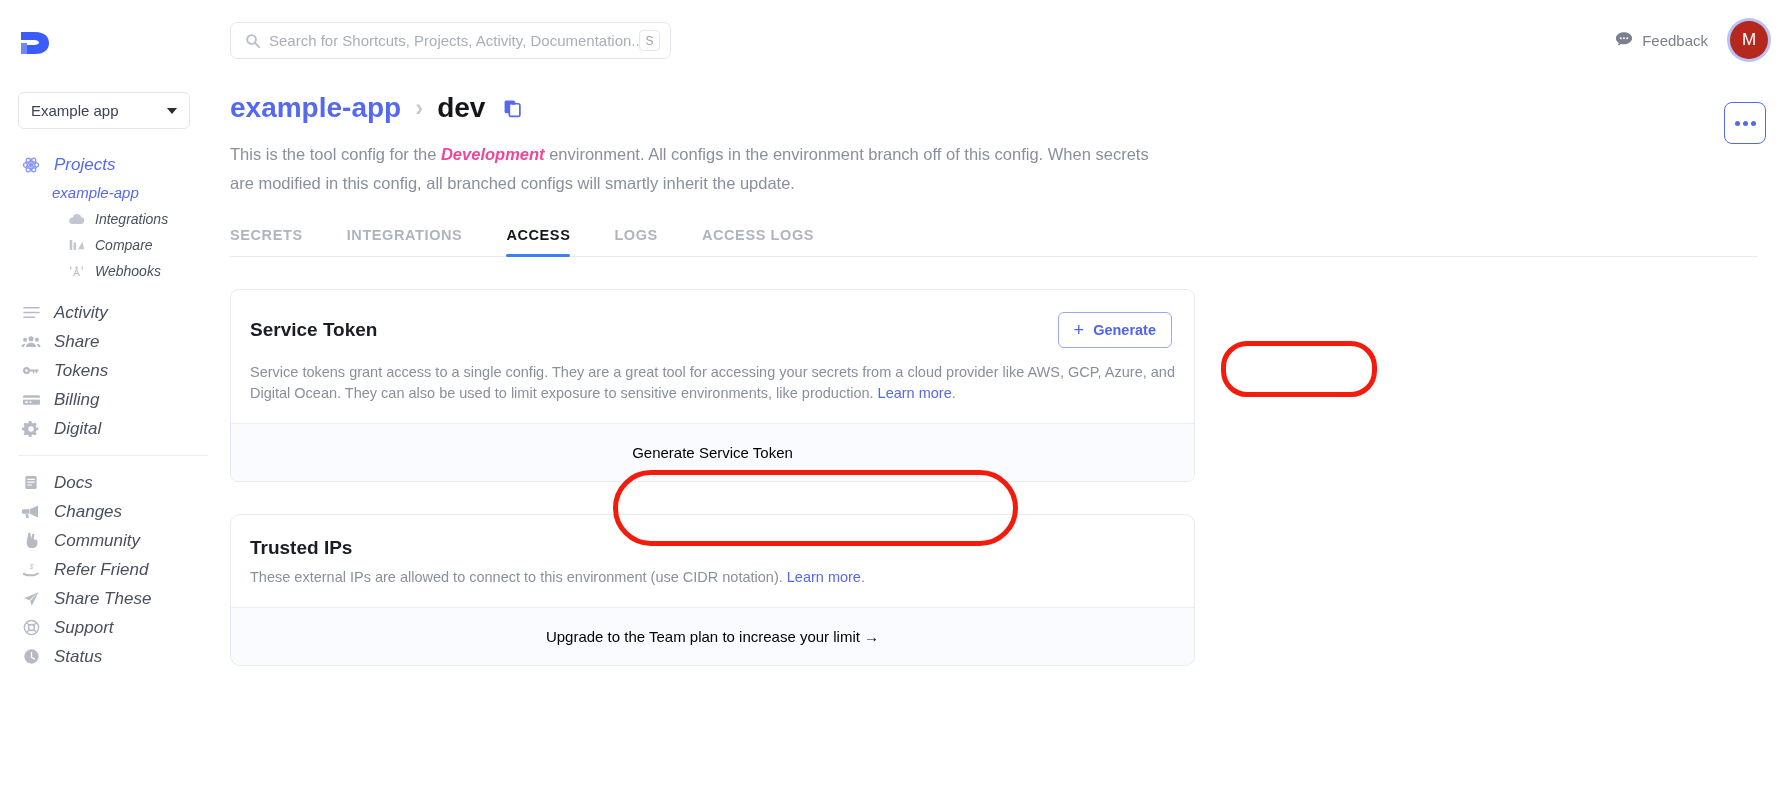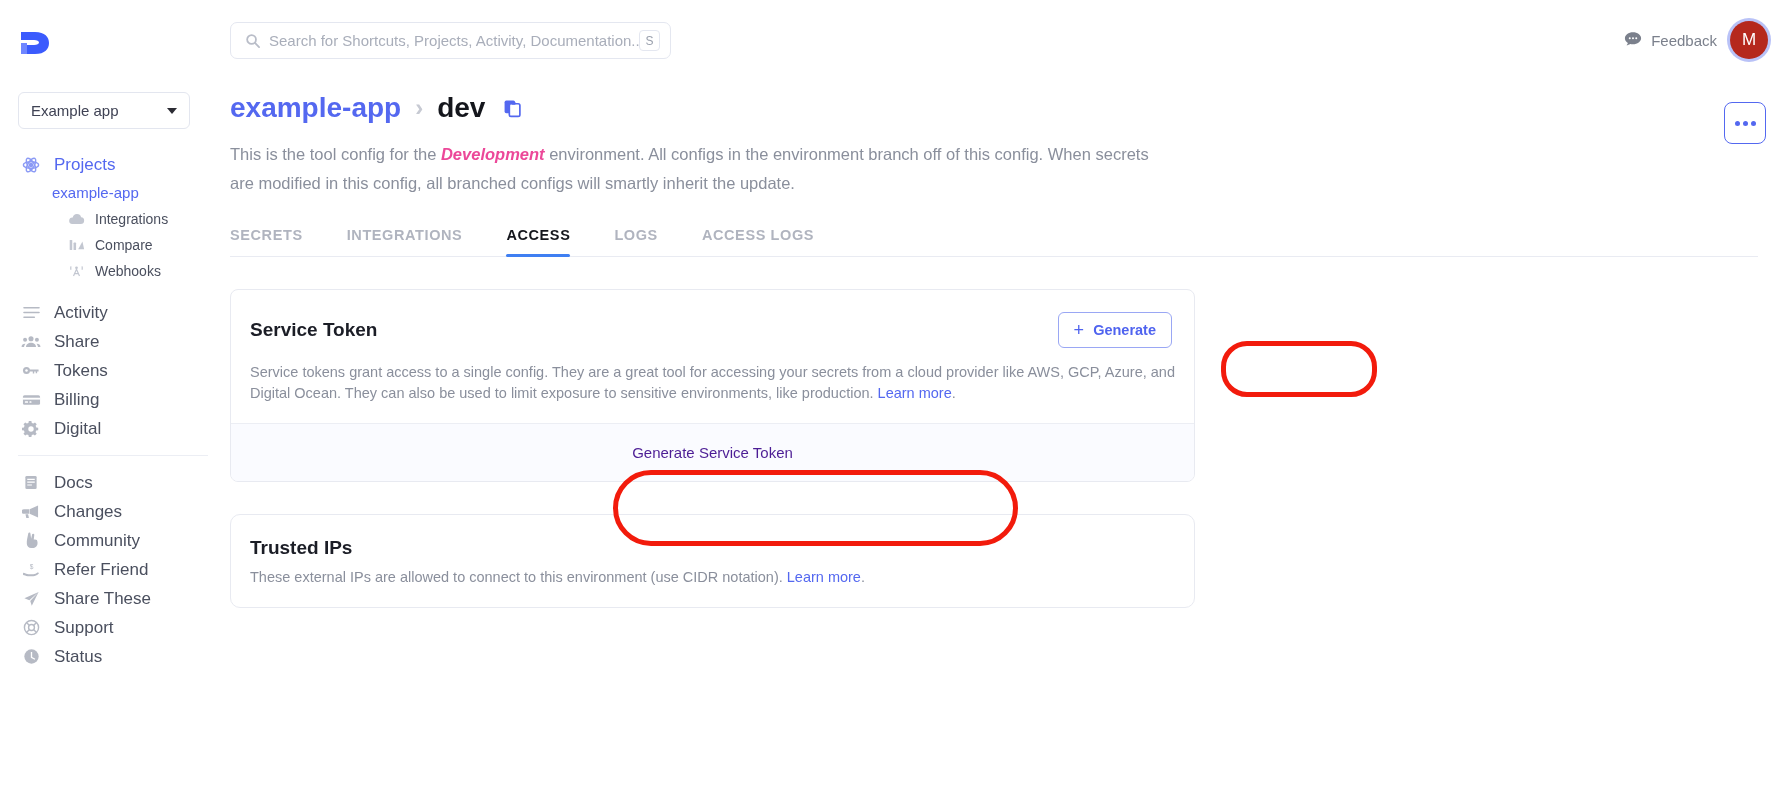--- a/index.html
+++ b/index.html
@@ -32,21 +32,21 @@
     padding: 0 12px;
     font-size: 15px; color: #3f4254;
     cursor: pointer;
   }
   .caret {
     width: 0; height: 0;
     border-left: 5px solid transparent;
     border-right: 5px solid transparent;
     border-top: 6px solid #2b2b33;
   }
-  .nav { position: absolute; left: 0; top: 150px; width: 228px; }
+  .nav { position: absolute; left: 0; top: 150px; width: 228px; font-style: italic; }
   .nav-item {
     display: flex; align-items: center;
     height: 29px;
     padding-left: 20px;
     font-size: 17px; color: #4a4f5e;
     cursor: pointer;
   }
   .nav-item .ico {
     width: 22px; height: 18px; margin-right: 12px;
     display: inline-flex; align-items: center; justify-content: center;
@@ -95,21 +95,21 @@
   }
   .search-input::placeholder { color: #a9aeba; }
   .kbd {
     border: 1px solid #e4e7f0; border-radius: 4px;
     min-width: 21px; height: 21px;
     display: flex; align-items: center; justify-content: center;
     font-size: 12px; color: #9aa0ad; background: #fff;
   }
   .topright {
     position: absolute; right: 18px; top: 21px;
-    display: flex; align-items: center; gap: 13px;
+    display: flex; align-items: center; gap: 22px;
   }
   .feedback {
     display: flex; align-items: center; gap: 9px;
     font-size: 15px; color: #7b808c; cursor: pointer;
   }
   .avatar {
     width: 38px; height: 38px; border-radius: 50%;
     background: #b5281d; color: #fff;
     display: flex; align-items: center; justify-content: center;
     font-size: 17px;
@@ -175,21 +175,21 @@
   .card-body { padding: 14px 19px 19px 19px; }
   .card-text {
     font-size: 14.5px; line-height: 21px; color: #8a8f9c;
   }
   .link { color: #5468f0; text-decoration: none; cursor: pointer; }
   .card-footer {
     border-top: 1px solid #eceef4;
     background: #fafbff;
     height: 58px;
     display: flex; align-items: center; justify-content: center;
-    font-size: 15px; color: #4c1d95; cursor: pointer;
+    font-size: 15px; color: #000000; cursor: pointer;
   }
   .gen-btn {
     border: 1px solid #9aa7f4; border-radius: 6px;
     background: #fff; color: #4f63ef;
     height: 36px; padding: 0 15px;
     display: inline-flex; align-items: center; gap: 9px;
     font-size: 14.5px; font-weight: bold; cursor: pointer;
     font-family: "Liberation Sans", sans-serif;
   }
   .plus { font-size: 18px; font-weight: normal; line-height: 1; }
@@ -479,20 +479,21 @@
         <div class="card-footer">Generate Service Token</div>
       </div>
 
       <div class="card" style="margin-top:32px;border-radius:10px;">
         <div class="card-head">
           <div class="card-title">Trusted IPs</div>
         </div>
         <div class="card-body" style="padding-top:8px;">
           <p class="card-text"><span>These external IPs are allowed to connect to this environment (use CIDR notation). </span><a class="link">Learn more</a><span>.</span></p>
         </div>
+        <div class="card-footer">Upgrade to the Team plan to increase your limit →</div>
       </div>
 
     </div>
   </section>
 
   <div class="annot" style="left:1221px; top:341px; width:156px; height:56px; border-radius:26px;"></div>
   <div class="annot" style="left:613px; top:470px; width:405px; height:76px; border-radius:38px;"></div>
 
 </div>
 

